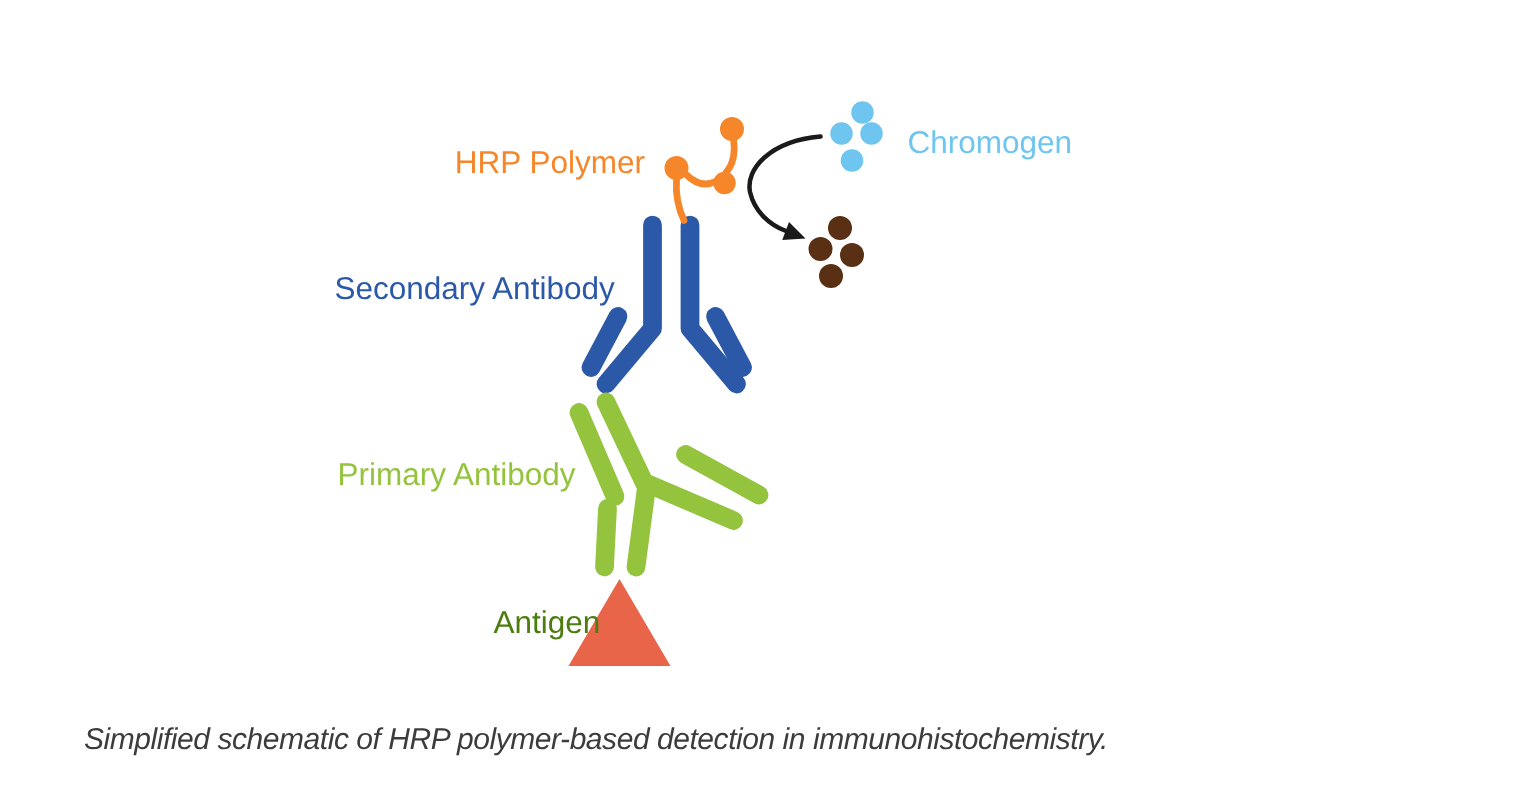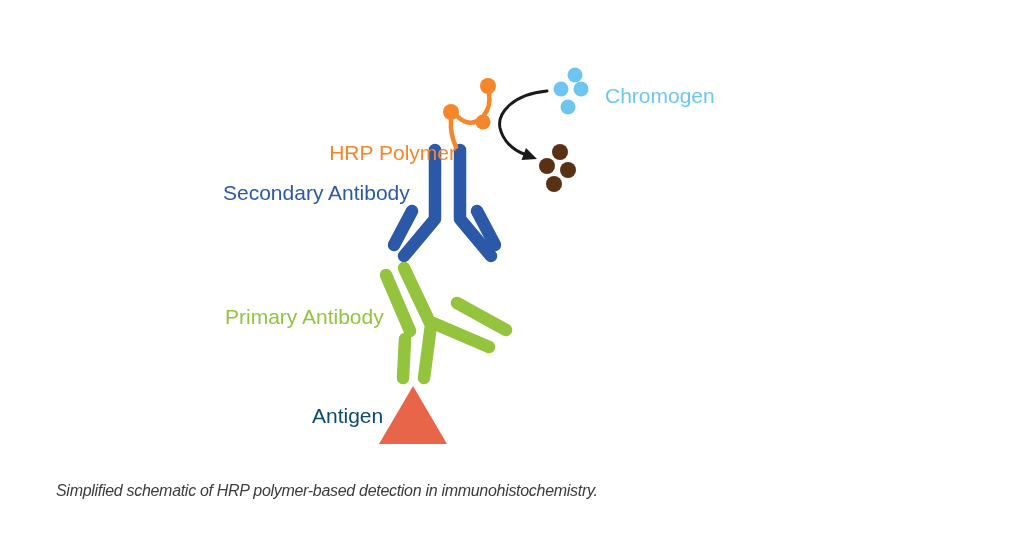--- a/index.html
+++ b/index.html
@@ -11,30 +11,30 @@
     font-family:"Liberation Sans", sans-serif;
   }
   .diagram-svg{position:absolute;left:0;top:0;}
   .lbl{
     position:absolute;
     font-size:21px;
     line-height:23px;
     white-space:nowrap;
     letter-spacing:0px;
   }
-  .lbl-hrp{right:568px;top:97px;text-align:center;color:#f6862a;margin-top:44px;}
+  .lbl-hrp{right:594px;top:97px;text-align:center;color:#f6862a;}
   .lbl-chromogen{left:605px;top:84px;color:#6ec6f0;text-align:center;}
   .lbl-precipitate{left:589px;top:158px;color:#4e2a10;}
   .lbl-secondary{left:223px;top:181px;color:#2b59a8;}
   .lbl-primary{left:225px;top:305px;color:#94c33d;}
-  .lbl-antigen{left:312px;top:404px;color:#0c4a6e;}
+  .lbl-antigen{left:329px;top:404px;color:#4d7c0f;}
   .caption{
     position:absolute;
     left:56px;top:482px;
-    font-size:16px;
+    font-size:20px;
     font-style:italic;
     color:#3c3c3c;
     letter-spacing:-0.3px;
     white-space:nowrap;
   }
 </style>
 </head>
 <body>
 
 <div class="canvas">

